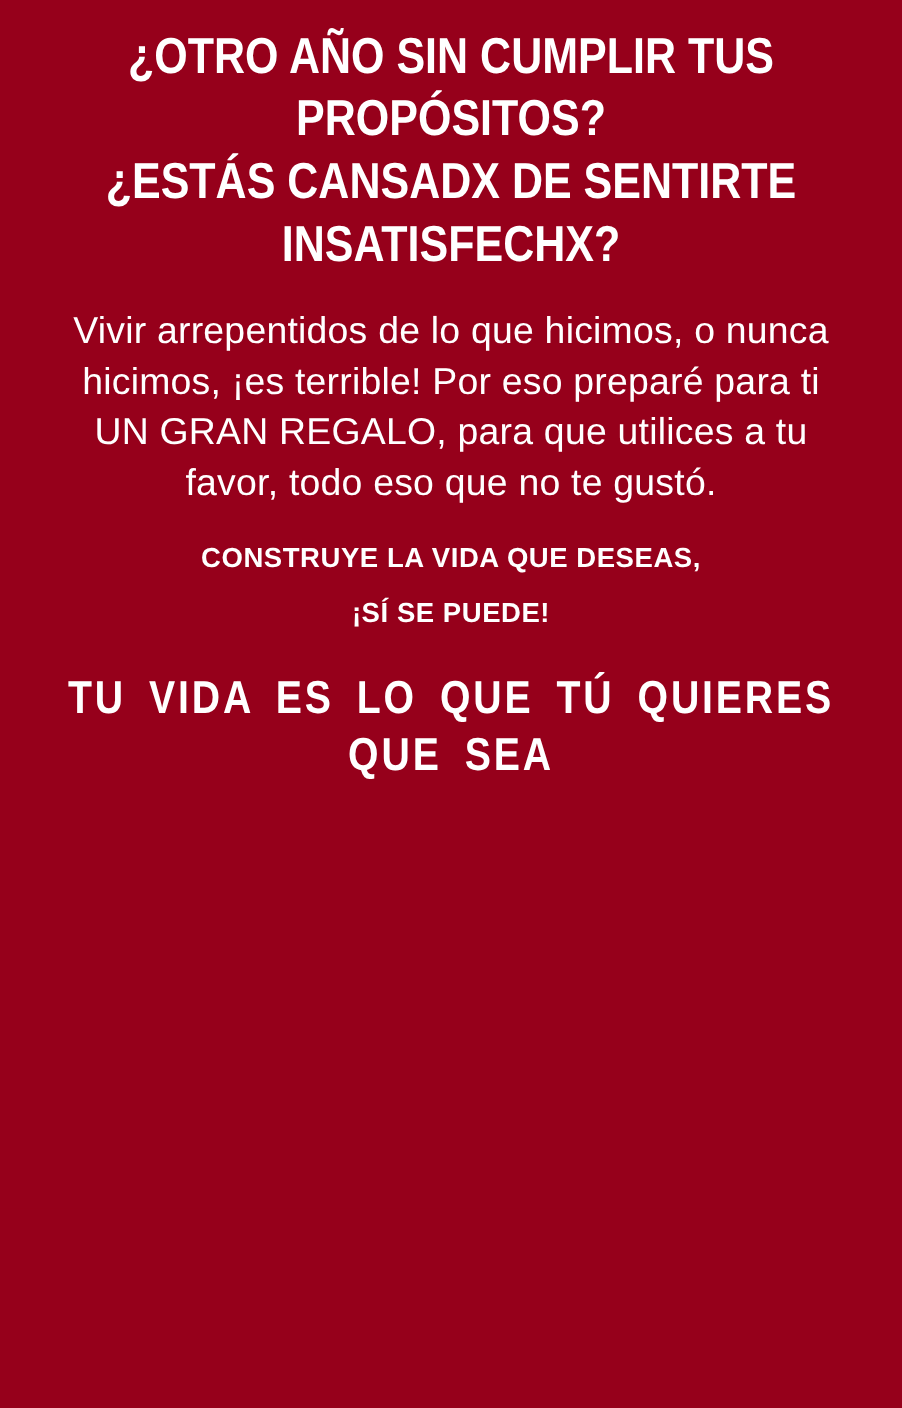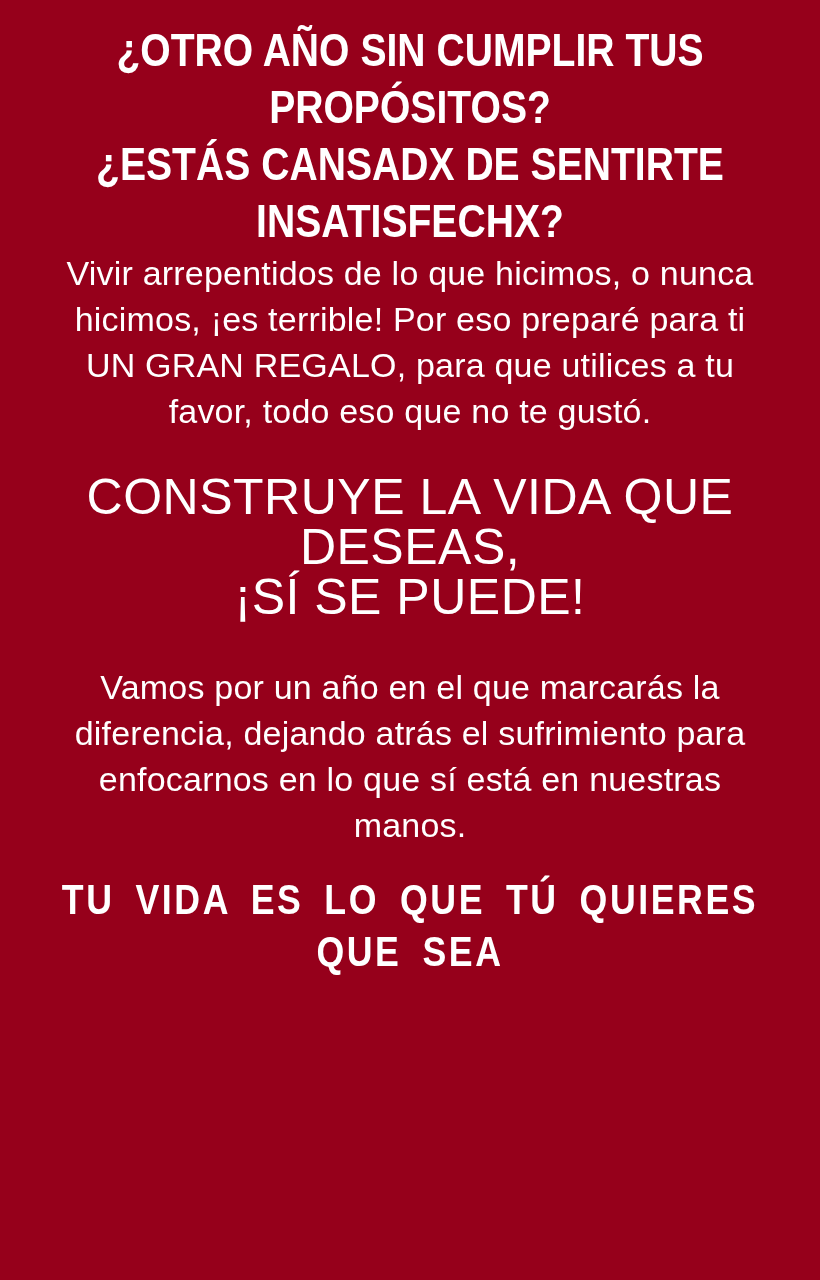--- a/index.html
+++ b/index.html
@@ -36,26 +36,26 @@
     transform-origin: 50% 0;
     width: 900px;
   }
   .para {
     font-size: 34px;
     line-height: 46px;
     font-weight: 400;
     letter-spacing: 0.2px;
     width: 764px;
   }
-  .para-intro   { }
+  .para-intro   { margin-top: 28px; }
   .subheadline {
-    margin-top: 38px;
-    font-size: 50px;
+    margin-top: 20px;
+    font-size: 25px;
     line-height: 50px;
-    font-weight: 400;
+    font-weight: 700;
     letter-spacing: 0.5px;
   }
   .para-year    { margin-top: 42px; }
   .para-learn   { margin-top: 38px; }
   .closing-headline {
     margin-top: 26px;
     font-size: 42px;
     line-height: 52px;
     font-weight: 700;
     letter-spacing: 3px;
@@ -75,21 +75,17 @@
 INSATISFECHX?</h1>
 
   <p class="para para-intro lines">Vivir arrepentidos de lo que hicimos, o nunca
 hicimos, ¡es terrible! Por eso preparé para ti
 UN GRAN REGALO, para que utilices a tu
 favor, todo eso que no te gustó.</p>
 
   <h2 class="subheadline lines">CONSTRUYE LA VIDA QUE DESEAS,
 ¡SÍ SE PUEDE!</h2>
 
-  <p class="para para-year lines">Vamos por un año en el que marcarás la
-diferencia, dejando atrás el sufrimiento para
-enfocarnos en lo que sí está en nuestras
-manos.</p>
 
 
   <h2 class="closing-headline lines">TU VIDA ES LO QUE TÚ QUIERES
 QUE SEA</h2>
 </div>
 
 </body></html>

